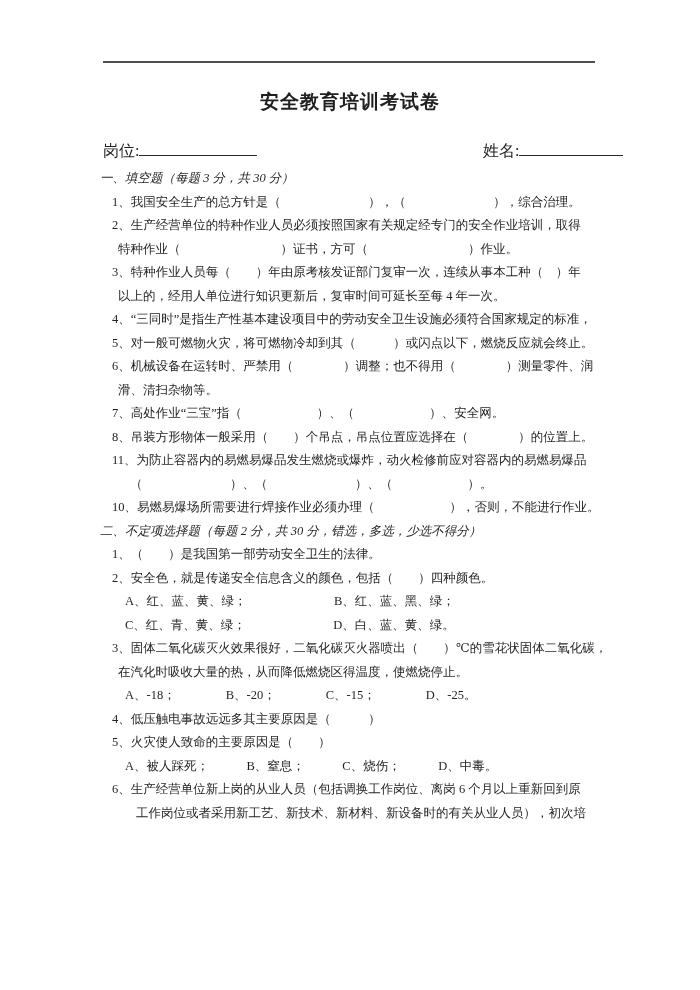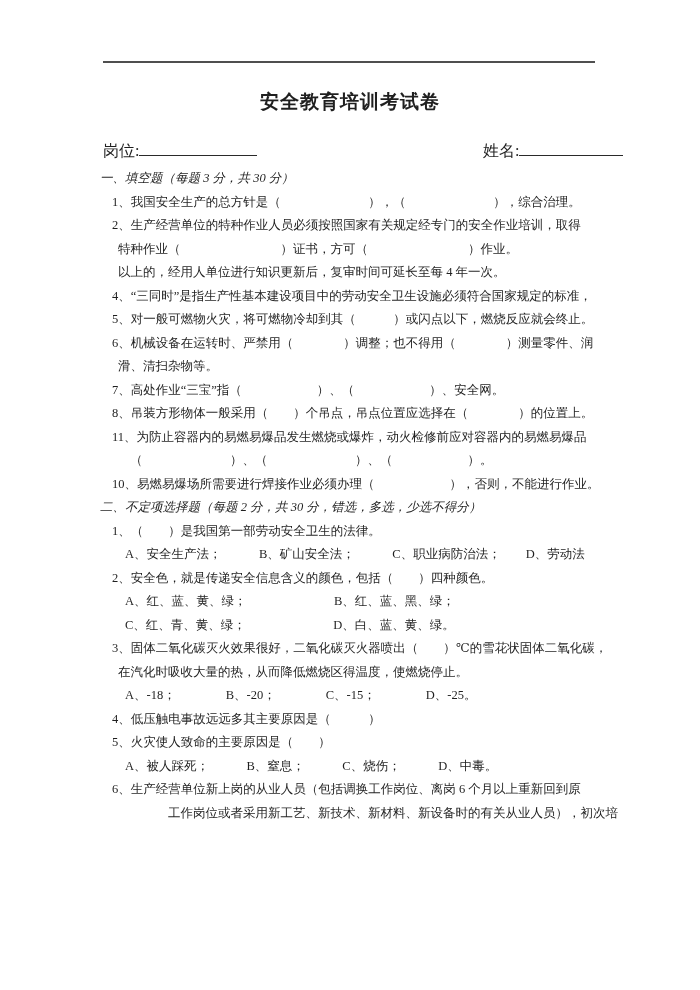--- a/index.html
+++ b/index.html
@@ -19,53 +19,53 @@
   .blank{display:inline-block;border-bottom:1px solid #2a2a2a;height:13px;vertical-align:baseline;}
   .blank.pos{width:118px;}
   .blank.nm{width:104px;}
   .body{position:absolute;left:100px;top:167px;width:570px;font-size:12.5px;}
   .line{white-space:pre;line-height:23.5px;height:23.5px;}
   .sec{margin-left:0;font-style:italic;}
   .q{margin-left:12px;}
   .cont{margin-left:18px;}
   .cont-paren{margin-left:30px;}
   .opt{margin-left:25px;}
-  .cont-deep{margin-left:68px;}
+  .cont-deep{margin-left:36px;}
 </style>
 </head>
 <body>
 
 <div class="page">
   <div class="rule"></div>
   <h1 class="title">安全教育培训考试卷</h1>
 
   <div class="fields">
     <span class="field position"><span>岗位:</span><span class="blank pos"></span></span>
     <span class="field name"><span>姓名:</span><span class="blank nm"></span></span>
   </div>
 
   <div class="body">
     <div class="line sec">一、填空题（每题 3 分，共 30 分）</div>
     <div class="line q">1、我国安全生产的总方针是（　　　　　　　），（　　　　　　　），综合治理。</div>
     <div class="line q">2、生产经营单位的特种作业人员必须按照国家有关规定经专门的安全作业培训，取得</div>
     <div class="line cont">特种作业（　　　　　　　　）证书，方可（　　　　　　　　）作业。</div>
+    <div class="line q">3、特种作业人员每（　　）年由原考核发证部门复审一次，连续从事本工种（　）年</div>
     <div class="line cont">以上的，经用人单位进行知识更新后，复审时间可延长至每 4 年一次。</div>
     <div class="line q">4、“三同时”是指生产性基本建设项目中的劳动安全卫生设施必须符合国家规定的标准，</div>
     <div class="line q">5、对一般可燃物火灾，将可燃物冷却到其（　　　）或闪点以下，燃烧反应就会终止。</div>
     <div class="line q">6、机械设备在运转时、严禁用（　　　　）调整；也不得用（　　　　）测量零件、润</div>
     <div class="line cont">滑、清扫杂物等。</div>
     <div class="line q">7、高处作业“三宝”指（　　　　　　）、（　　　　　　）、安全网。</div>
     <div class="line q">8、吊装方形物体一般采用（　　）个吊点，吊点位置应选择在（　　　　）的位置上。</div>
     <div class="line q">11、为防止容器内的易燃易爆品发生燃烧或爆炸，动火检修前应对容器内的易燃易爆品</div>
     <div class="line cont-paren">（　　　　　　　）、（　　　　　　　）、（　　　　　　）。</div>
     <div class="line q">10、易燃易爆场所需要进行焊接作业必须办理（　　　　　　），否则，不能进行作业。</div>
 
     <div class="line sec">二、不定项选择题（每题 2 分，共 30 分，错选，多选，少选不得分）</div>
     <div class="line q">1、（　　）是我国第一部劳动安全卫生的法律。</div>
-    <div class="line opt">A、安全生产法；　　　B、矿山安全法；　　　C、职业病防治法；　　D、劳动法</div>
     <div class="line q">2、安全色，就是传递安全信息含义的颜色，包括（　　）四种颜色。</div>
     <div class="line opt">A、红、蓝、黄、绿；　　　　　　　B、红、蓝、黑、绿；</div>
     <div class="line opt">C、红、青、黄、绿；　　　　　　　D、白、蓝、黄、绿。</div>
     <div class="line q">3、固体二氧化碳灭火效果很好，二氧化碳灭火器喷出（　　）℃的雪花状固体二氧化碳，</div>
     <div class="line cont">在汽化时吸收大量的热，从而降低燃烧区得温度，使燃烧停止。</div>
     <div class="line opt">A、-18；　　　　B、-20；　　　　C、-15；　　　　D、-25。</div>
     <div class="line q">4、低压触电事故远远多其主要原因是（　　　）</div>
     <div class="line q">5、火灾使人致命的主要原因是（　　）</div>
     <div class="line opt">A、被人踩死；　　　B、窒息；　　　C、烧伤；　　　D、中毒。</div>
     <div class="line q">6、生产经营单位新上岗的从业人员（包括调换工作岗位、离岗 6 个月以上重新回到原</div>

